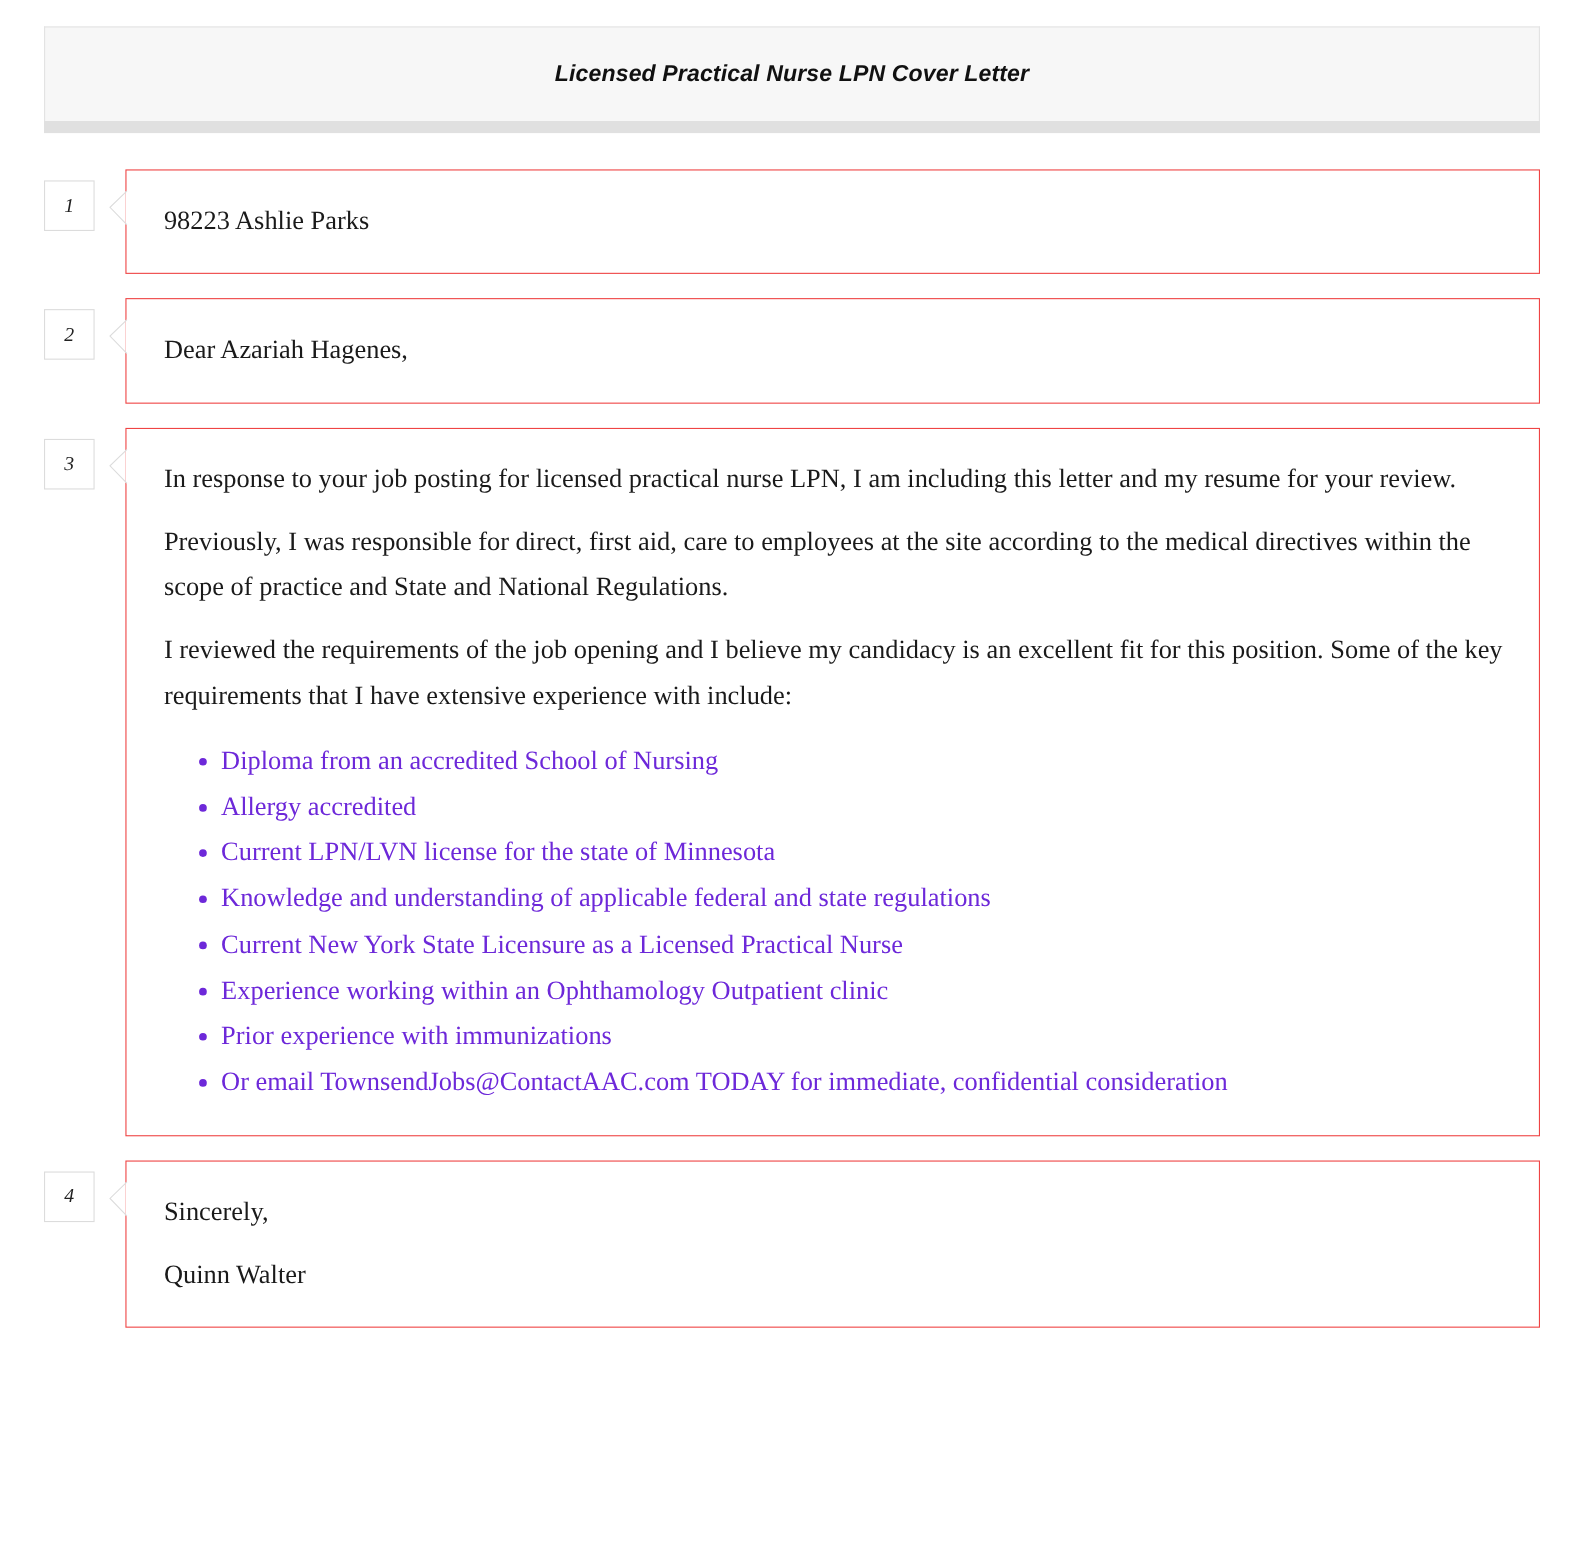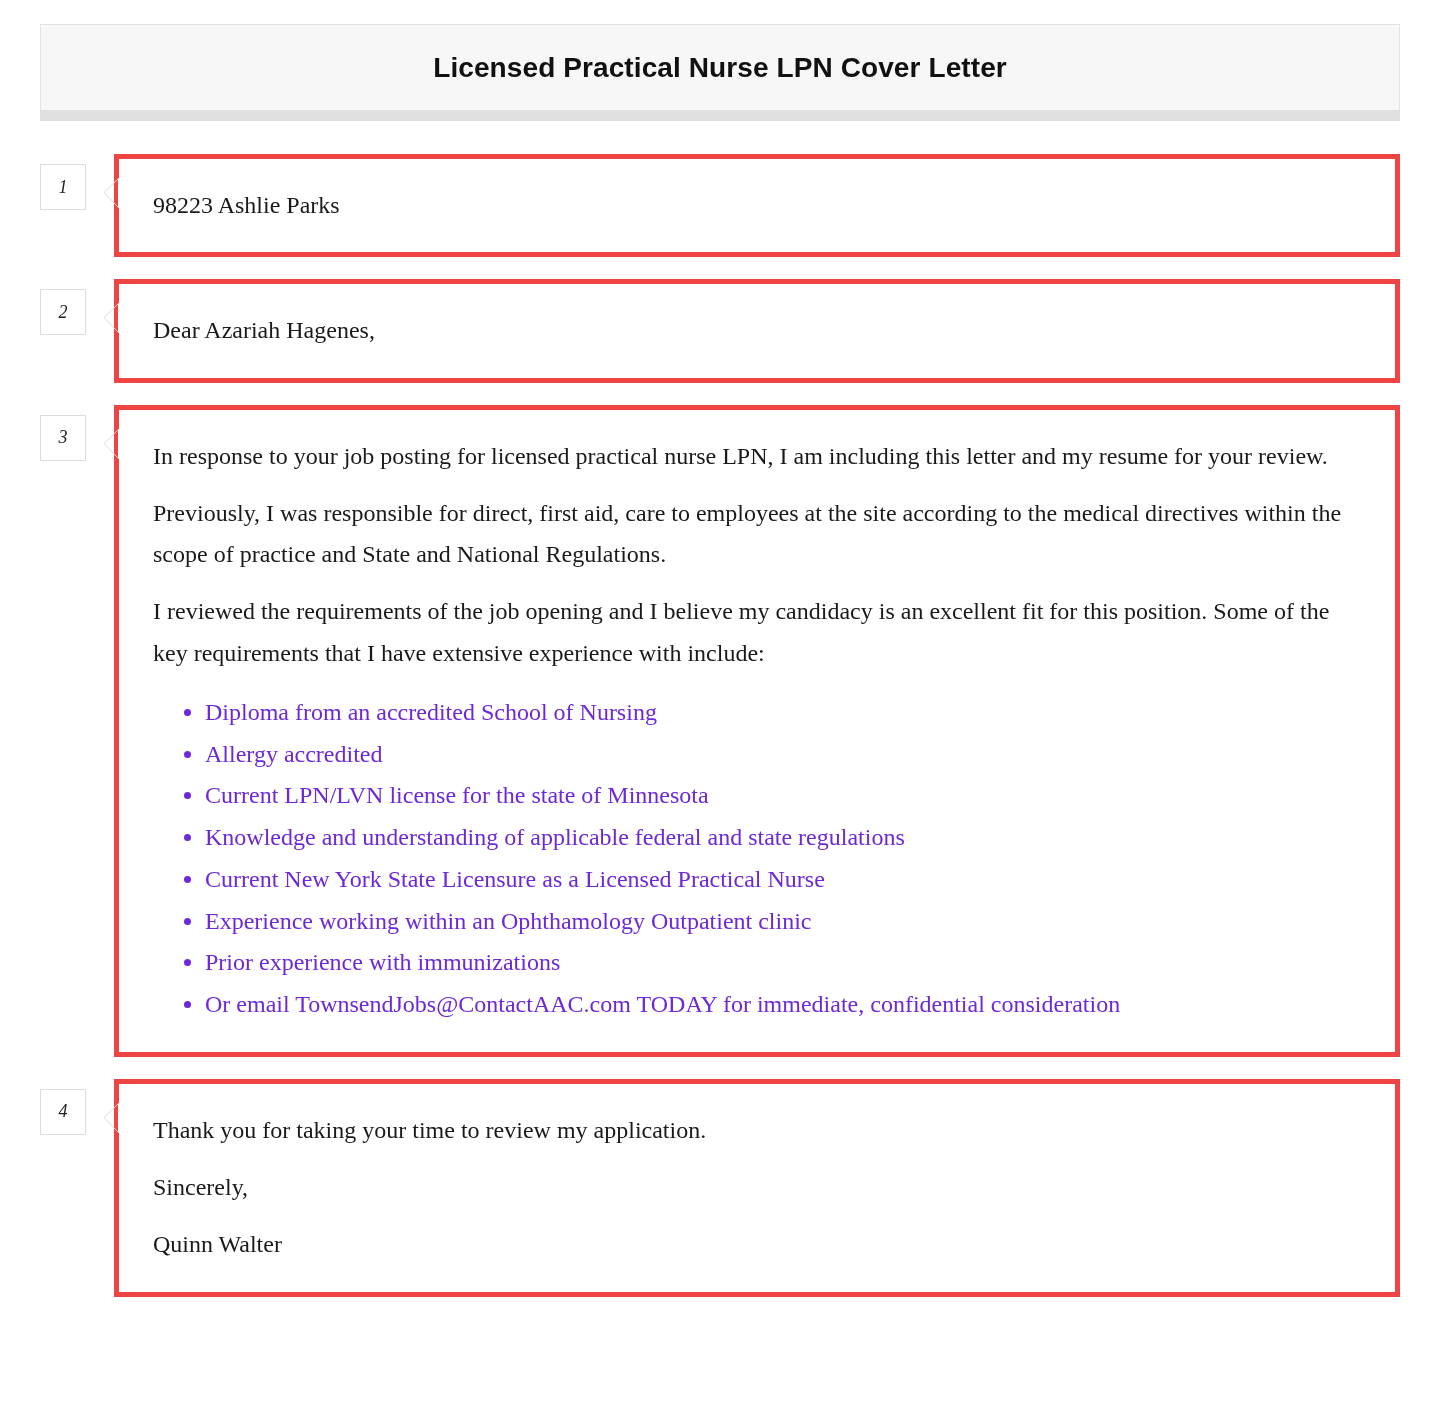--- a/index.html
+++ b/index.html
@@ -28,25 +28,26 @@
     border: 1px solid #e3e3e3;
     border-bottom: none;
     height: 86px;
     display: flex;
     align-items: center;
     justify-content: center;
   }
   .doc-title {
     font-family: "Liberation Sans", sans-serif;
     font-weight: bold;
-    font-size: 28px;
+    font-size: 21px;
     letter-spacing: 0.1px;
     color: #111111;
     text-align: right;
     margin: 0;
+    font-style: italic;
   }
   .header-bar {
     margin: 0 40px 0 40px;
     height: 11px;
     background: #e0e0e0;
   }
 
   
   .sections {
     margin-top: 33px;
@@ -75,21 +76,21 @@
     font-style: italic;
     font-size: 18px;
     color: #222222;
     z-index: 3;
   }
 
   .card {
     position: relative;
     margin-left: 74px;
     background: #ffffff;
-    border: 5px solid #ef4444;
+    border: 1px solid #ef4444;
     padding: 26px 30px 26px 34px;
     min-height: 60px;
   }
 
   
   .card::before {
     
     content: "";
     position: absolute;
     left: -1px;
@@ -203,20 +204,19 @@
     <div class="section">
       <div class="badge">
         <span>4</span>
       </div>
       <div class="card">
         <span class="notch">
           <svg width="17" height="32" viewBox="0 0 17 32">
             <path d="M16.5 0.5 L1 15.5 L16.5 31.5" fill="none" stroke="#dcdcdc" stroke-width="1"></path>
           </svg>
         </span>
-        <p class="bold">Thank you for taking your time to review my application.</p>
         <p>Sincerely,</p>
         <p>Quinn Walter</p>
       </div>
     </div>
 
   </div>
 </div>
 
 </body></html>

